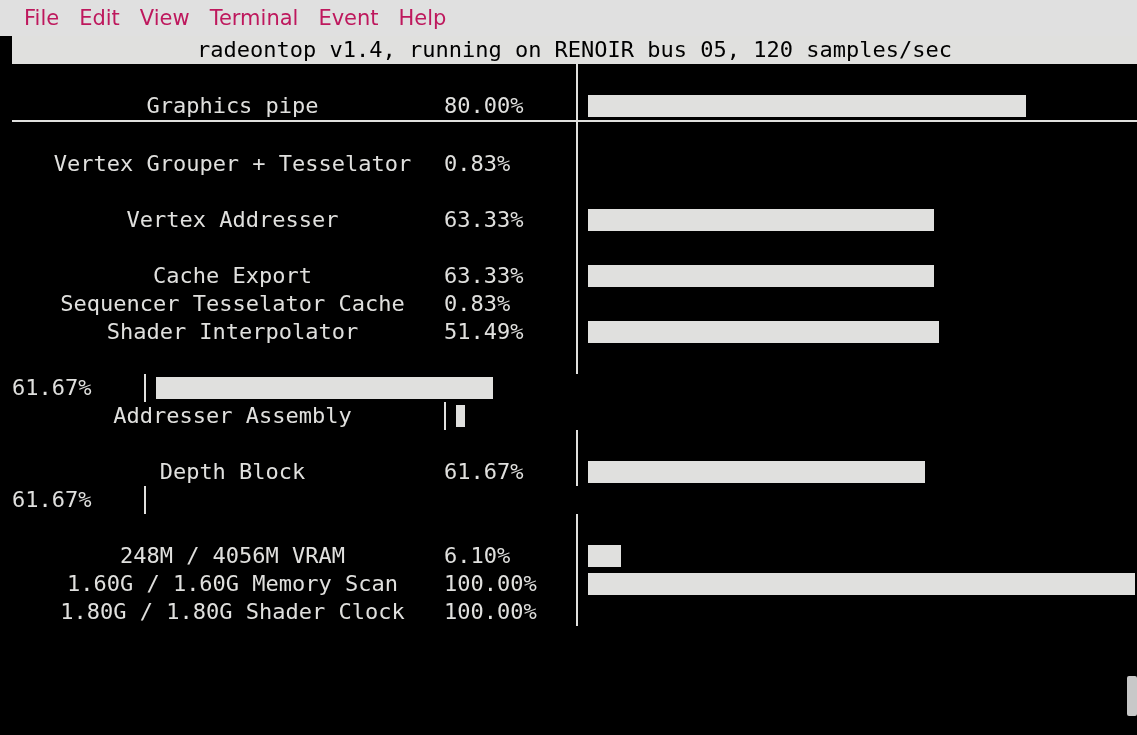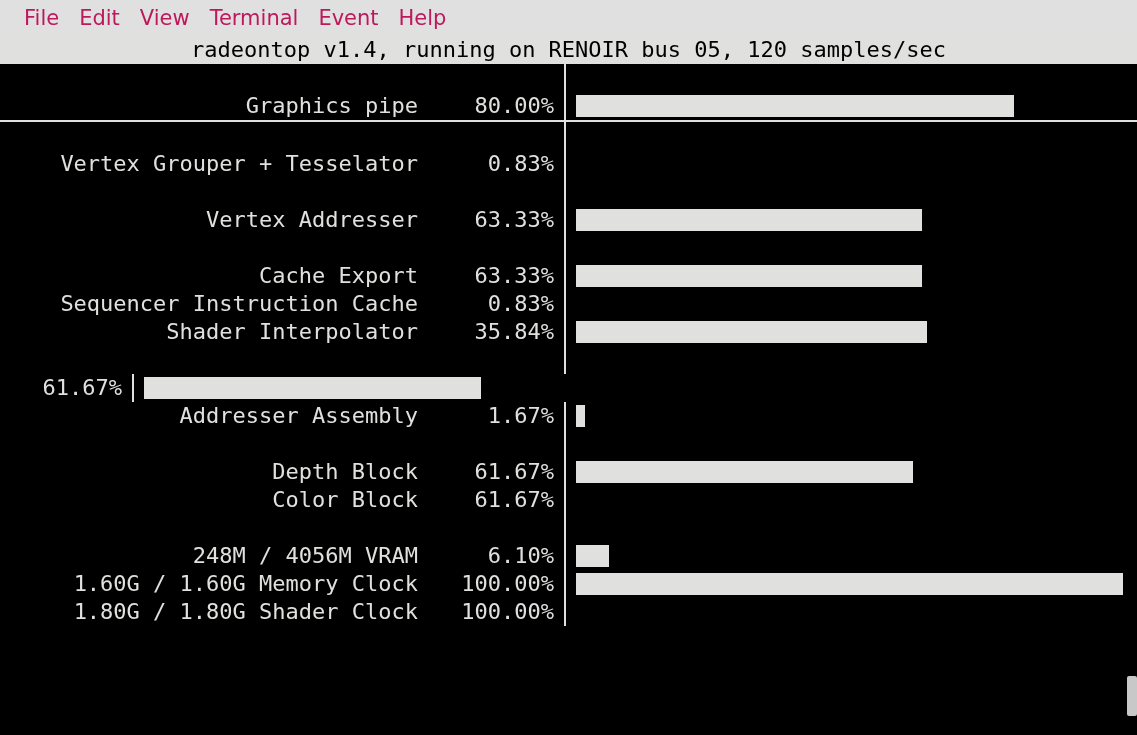--- a/index.html
+++ b/index.html
@@ -47,28 +47,27 @@
       flex-direction: column;
     }
     .metric-row {
       display: flex;
       align-items: center;
       height: 28px;
       line-height: 28px;
     }
     .label-col {
       width: 432px;
-      text-align: right;
+      text-align: center;
       white-space: pre;
       padding-right: 14px;
       padding-left: 23px;
     }
     .pct-col {
       width: 132px;
-      text-align: right;
       white-space: pre;
       padding-right: 10px;
     }
     .divider-col {
       width: 2px;
       height: 100%;
       background: #e0e0de;
     }
     .bar-col {
       flex: 1;
@@ -106,21 +105,21 @@
 
 <div class="menubar">
   <span class="menu-item">File</span>
   <span class="menu-item">Edit</span>
   <span class="menu-item">View</span>
   <span class="menu-item">Terminal</span>
   <span class="menu-item">Event</span>
   <span class="menu-item">Help</span>
 </div>
 
-<div class="terminal" style="position:relative;">
+<div class="terminal" style="position:relative;margin-left:12px;">
   <div class="title-line">radeontop v1.4, running on RENOIR bus 05, 120 samples/sec</div>
   <div class="metrics" id="metrics">
       <div class="metric-row">
         <div class="label-col"></div>
         <div class="pct-col"></div>
         <div class="divider-col"></div>
         <div class="bar-col"></div>
       </div>
       <div class="metric-row">
         <div class="label-col">Graphics pipe</div>
@@ -165,90 +164,88 @@
       </div>
       <div class="metric-row">
         <div class="label-col">Cache Export</div>
         <div class="pct-col">63.33%</div>
         <div class="divider-col"></div>
         <div class="bar-col">
           <div class="bar" style="width: 346px;"></div>
         </div>
       </div>
       <div class="metric-row">
-        <div class="label-col">Sequencer Instruction Cache</div>
+        <div class="label-col">Sequencer Tesselator Cache</div>
         <div class="pct-col">0.83%</div>
         <div class="divider-col"></div>
         <div class="bar-col"></div>
       </div>
       <div class="metric-row">
         <div class="label-col">Shader Interpolator</div>
-        <div class="pct-col">35.84%</div>
+        <div class="pct-col">51.49%</div>
         <div class="divider-col"></div>
         <div class="bar-col">
           <div class="bar" style="width: 351px;"></div>
         </div>
       </div>
       <div class="metric-row">
         <div class="label-col"></div>
         <div class="pct-col"></div>
         <div class="divider-col"></div>
         <div class="bar-col"></div>
       </div>
       <div class="metric-row">
         <div class="pct-col">61.67%</div>
         <div class="divider-col"></div>
         <div class="bar-col">
           <div class="bar" style="width: 337px;"></div>
         </div>
       </div>
       <div class="metric-row">
         <div class="label-col">Addresser Assembly</div>
-        <div class="pct-col">1.67%</div>
         <div class="divider-col"></div>
         <div class="bar-col">
           <div class="bar" style="width: 9px;"></div>
         </div>
       </div>
       <div class="metric-row">
         <div class="label-col"></div>
         <div class="pct-col"></div>
         <div class="divider-col"></div>
         <div class="bar-col"></div>
       </div>
       <div class="metric-row">
         <div class="label-col">Depth Block</div>
         <div class="pct-col">61.67%</div>
         <div class="divider-col"></div>
         <div class="bar-col">
           <div class="bar" style="width: 337px;"></div>
         </div>
       </div>
       <div class="metric-row">
-        <div class="label-col">Color Block</div>
         <div class="pct-col">61.67%</div>
         <div class="divider-col"></div>
         <div class="bar-col"></div>
       </div>
       <div class="metric-row">
         <div class="label-col"></div>
         <div class="pct-col"></div>
         <div class="divider-col"></div>
         <div class="bar-col"></div>
       </div>
       <div class="metric-row">
         <div class="label-col">248M / 4056M VRAM</div>
         <div class="pct-col">6.10%</div>
         <div class="divider-col"></div>
         <div class="bar-col">
           <div class="bar" style="width: 33px;"></div>
         </div>
       </div>
       <div class="metric-row">
-        <div class="label-col">1.60G / 1.60G Memory Clock</div>
+        <div class="label-col">1.60G / 1.60G Memory Scan</div>
         <div class="pct-col">100.00%</div>
         <div class="divider-col"></div>
         <div class="bar-col">
           <div class="bar" style="width: 547px;"></div>
         </div>
       </div>
       <div class="metric-row">
         <div class="label-col">1.80G / 1.80G Shader Clock</div>
         <div class="pct-col">100.00%</div>
         <div class="divider-col"></div>

